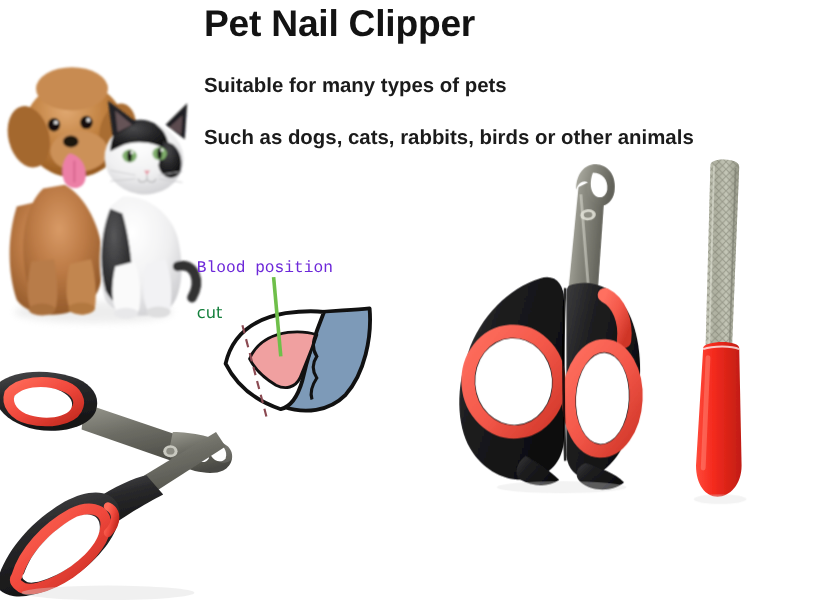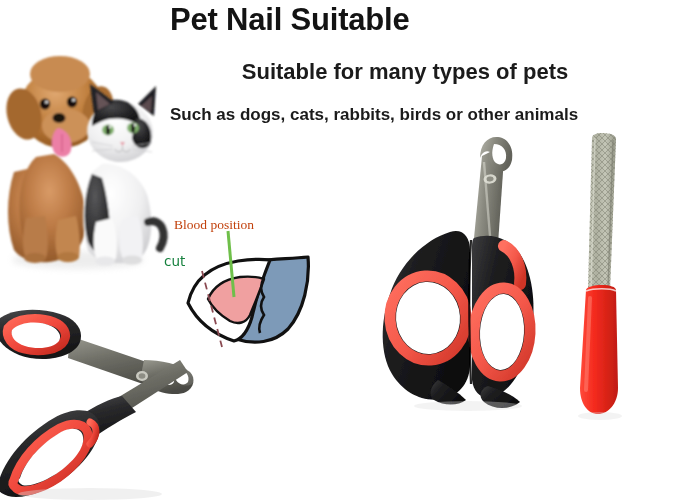--- a/index.html
+++ b/index.html
@@ -12,57 +12,56 @@
 
   
   #title{
     left:170px;top:2px;width:460px;
     font-size:31px;font-weight:bold;color:#131313;
     letter-spacing:-0.2px;line-height:36px;
     font-family:"Liberation Sans",sans-serif;
   }
   #line1{
     left:170px;top:61px;width:470px;
-    font-size:22px;font-weight:bold;color:#1b1b1b;
+    font-size:17px;font-weight:bold;color:#1b1b1b;
     line-height:22px;
-    text-align:center;
   }
   #line2{
     left:170px;top:104px;width:512px;
     font-size:17px;font-weight:bold;color:#1b1b1b;
     line-height:22px;white-space:nowrap;
   }
 
   
   #pets{left:0px;top:22px;width:176px;height:252px;}
 
   
   #diagram{left:160px;top:215px;width:192px;height:140px;}
   #blood-label{
-    left:14px;top:2px;font-size:13.5px;color:#c2410c;
-    font-family:Liberation Serif, serif;white-space:nowrap;
+    left:4px;top:2px;font-size:13.5px;color:#6d28d9;
+    font-family:Liberation Mono, monospace;white-space:nowrap;
   }
   #cut-label{
     left:4px;top:38px;font-size:13.5px;color:#15803d;
     font-family:"DejaVu Sans",sans-serif;
   }
 
   
   #clipper-open{left:-6px;top:288px;width:212px;height:213px;}
   #clipper-closed{left:378px;top:132px;width:186px;height:280px;}
   #nail-file{left:548px;top:132px;width:122px;height:288px;}
 
   svg{display:block;overflow:visible;}
 </style>
 </head>
 <body>
 
 <div id="page">
 
-  <div class="abs" id="title">Pet Nail Suitable</div>
+  <div class="abs" id="title">Pet Nail Clipper</div>
 
   <div class="abs" id="line1">Suitable for many types of pets</div>
 
   <div class="abs" id="line2">Such as dogs, cats, rabbits, birds or other animals</div>
 
   <div class="abs" id="pets">
     <svg width="176" height="252" viewBox="0 0 176 252">
       <defs>
         <radialGradient id="dogFur" cx="45%" cy="35%" r="72%">
           <stop offset="0%" stop-color="#d89a66"></stop>

